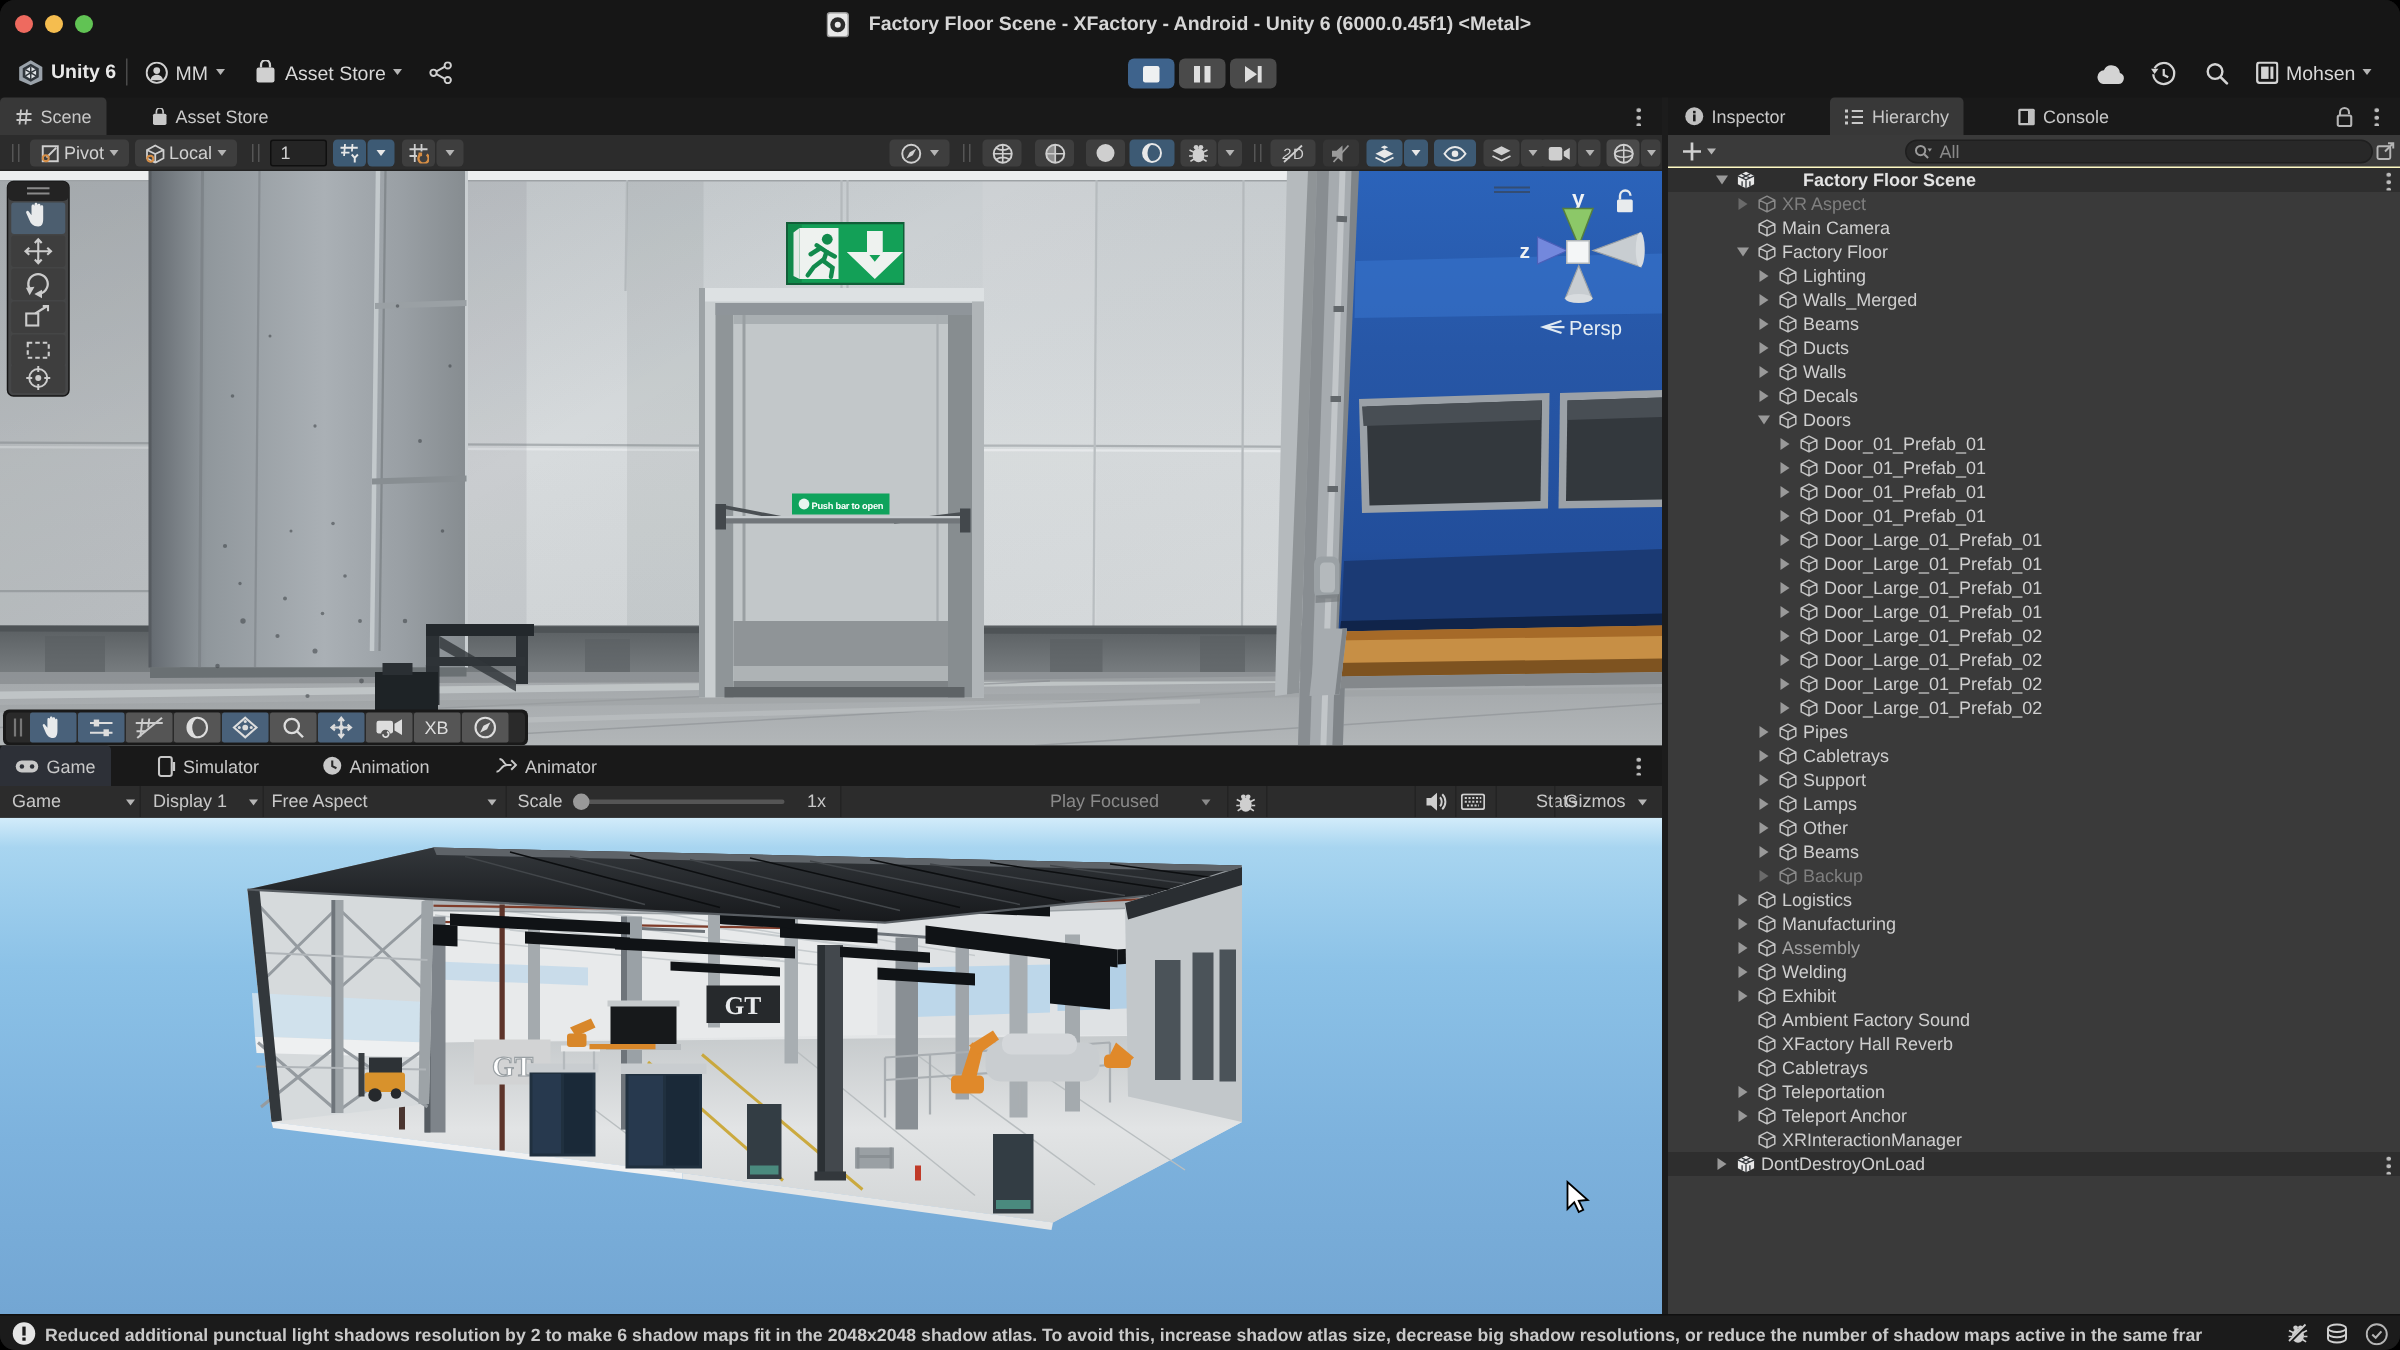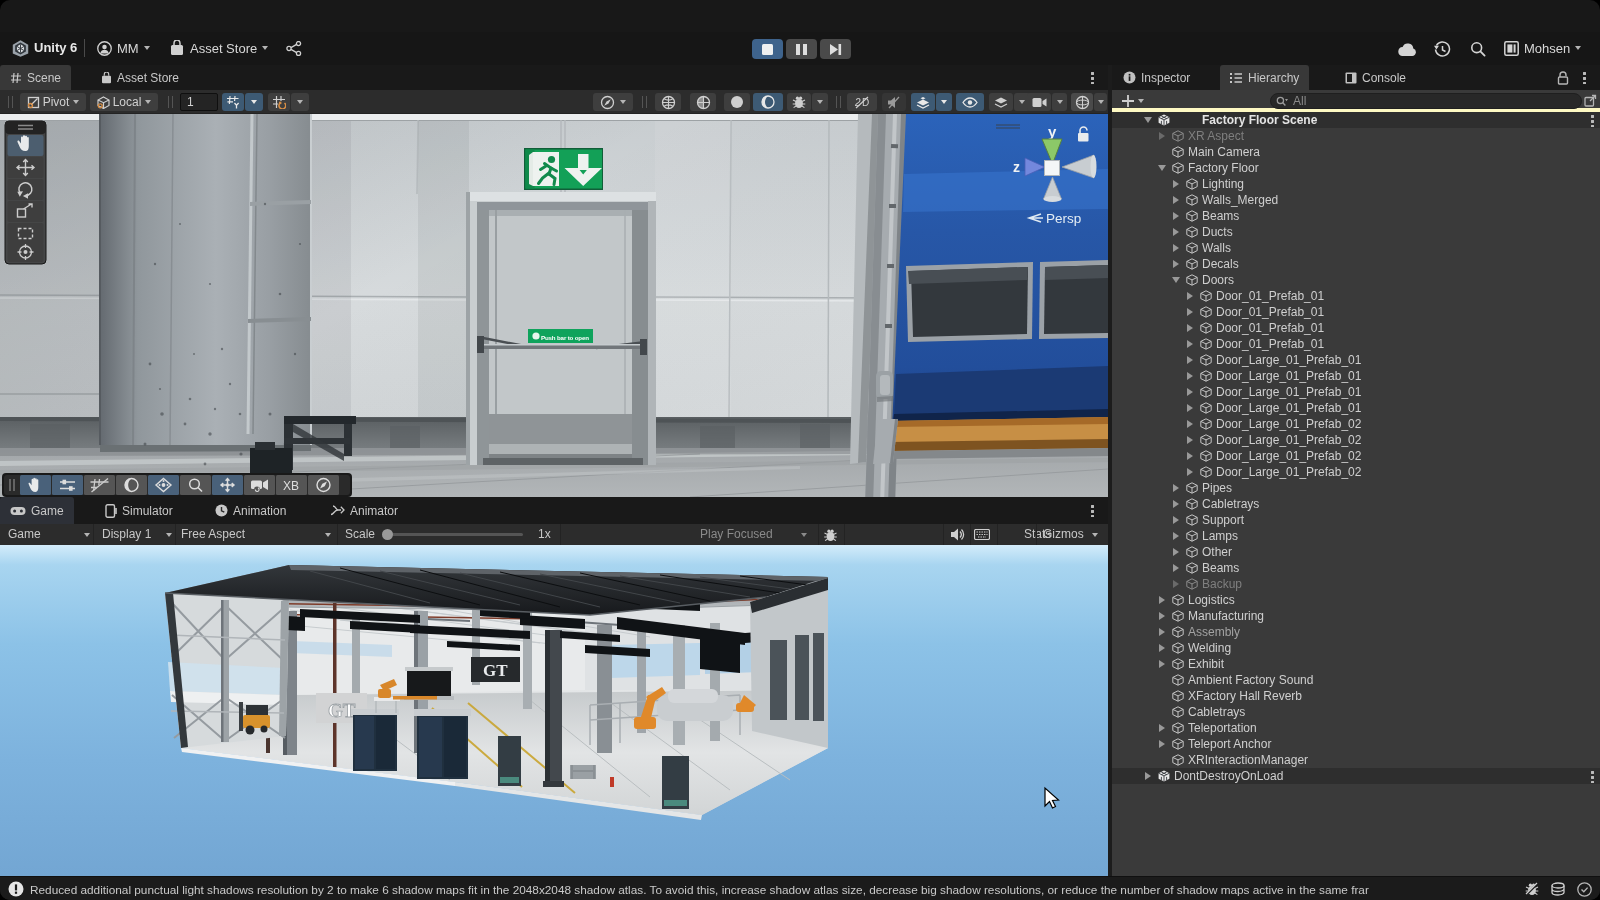--- a/index.html
+++ b/index.html
@@ -24,37 +24,48 @@
 .sbtn { position:absolute; top:3px; height:18px; background:#3e3e3e; border-radius:3px; display:flex; align-items:center; justify-content:center; color:#d0d0d0; font-size:12px; }
 .sbtn.blue { background:#3d5a74; }
 .grip { position:absolute; top:6px; width:5px; height:12px; border-left:1px solid #555; border-right:1px solid #555; }
 
 #scene { left:0; top:114px; width:1108px; height:383px; background:#cfd3d5; overflow:hidden; }
 #gametabs { left:0; top:497px; width:1108px; height:27px; background:#191919; color:#c8c8c8; font-size:12px; }
 #gamebar { left:0; top:524px; width:1108px; height:21px; background:#2c2c2c; color:#c8c8c8; font-size:12px; }
 #game { left:0; top:545px; width:1108px; height:331px; overflow:hidden; }
 
 #hier { left:1112px; top:90px; width:488px; height:786px; background:#3a3a3a; }
-#hierbar { position:absolute; left:0; top:0; width:488px; height:22px; background:#3a3a3a; border-bottom:4px solid #fef9c3; }
+#hierbar { position:absolute; left:0; top:0; width:488px; height:22px; background:#3a3a3a; border-bottom:1px solid #fef9c3; }
 #tree { position:absolute; left:0; top:22px; width:490px; font-size:12px; color:#cfcfcf; }
 .row { position:relative; height:16px; line-height:16px; white-space:nowrap; }
 .row .tri { position:absolute; top:4px; width:0; height:0; }
 .tri-r { border-left:6px solid #999; border-top:4px solid transparent; border-bottom:4px solid transparent; }
 .tri-d { border-top:6px solid #999; border-left:4px solid transparent; border-right:4px solid transparent; margin-top:1px; }
 .row .ic { position:absolute; top:2px; width:12px; height:12px; }
 .row .lbl { position:absolute; top:0; }
 
 #status { left:0; top:876px; width:1600px; height:24px; background:#1b1b1b; border-top:1px solid #101010; color:#c9c9c9; font-size:12px; }
 .dots3 { width:3px; height:13px; background:radial-gradient(circle 1.5px, #bbb 1.4px, transparent 1.6px) 0 0/3px 5px repeat-y; }
 .dd { width:0; height:0; border-top:4px solid #b5b5b5; border-left:3.5px solid transparent; border-right:3.5px solid transparent; display:inline-block; }
 </style>
 </head>
 <body>
 <div id="win">
 
+  <div id="titlebar" class="abs">
+    <div class="tl abs" style="left:10px; background:#ee6a5f;"></div>
+    <div class="tl abs" style="left:30px; background:#f5bd4f;"></div>
+    <div class="tl abs" style="left:50px; background:#61c354;"></div>
+    <div id="title" class="abs">Factory Floor Scene - XFactory - Android - Unity 6 (6000.0.45f1) &lt;Metal&gt;</div>
+    <svg class="abs" style="left:551px; top:8px;" width="15" height="17" viewBox="0 0 15 17">
+      <rect x="0.5" y="0.5" width="14" height="16" rx="2" fill="#e8e8e8" stroke="#999"></rect>
+      <circle cx="7.5" cy="8.5" r="5" fill="#2a2a2a"></circle>
+      <circle cx="7.5" cy="8.5" r="2" fill="#e8e8e8"></circle>
+    </svg>
+  </div>
 
   <div id="toolbar" class="abs">
     <svg class="abs" style="left:11px; top:7px;" width="19" height="19" viewBox="0 0 32 32">
       <polygon points="16,2 29,9.5 29,24.5 16,30 3,24.5 3,9.5" fill="#9aa2aa"></polygon>
       <polygon points="16,6 25,11 25,21 16,26 7,21 7,11" fill="#30363c"></polygon>
       <polygon points="16,9 22,12.5 22,19.5 16,23 10,19.5 10,12.5" fill="#dfe3e6"></polygon>
       <path d="M16 9 L16 23 M10 12.5 L22 19.5 M22 12.5 L10 19.5" stroke="#30363c" stroke-width="1.6" fill="none"></path>
     </svg>
     <div class="abs" style="left:34px; top:8px; font-weight:bold; color:#e8e8e8;">Unity 6</div>
     <div class="abs" style="left:84px; top:7px; width:1px; height:18px; background:#4a4a4a;"></div>
@@ -1239,21 +1250,21 @@
         </div>
       </div>
   </div>
 
   <div id="status" class="abs">
     <svg class="abs" style="left:8px; top:4px;" width="16" height="16" viewBox="0 0 16 16">
       <circle cx="8" cy="8" r="7.5" fill="#e5e5e5"></circle>
       <rect x="6.9" y="3.4" width="2.2" height="6" fill="#1b1b1b"></rect>
       <rect x="6.9" y="10.6" width="2.2" height="2.2" fill="#1b1b1b"></rect>
     </svg>
-    <div class="abs" style="left:30px; top:5.5px; width:1450px; overflow:hidden; white-space:nowrap; font-size:11.8px;">Reduced additional punctual light shadows resolution by 2 to make 6 shadow maps fit in the 2048x2048 shadow atlas. To avoid this, increase shadow atlas size, decrease big shadow resolutions, or reduce the number of shadow maps active in the same frar</div>
+    <div class="abs" style="left:30px; top:5.5px; width:1450px; overflow:hidden; white-space:nowrap; font-size:11.8px;font-weight:bold;">Reduced additional punctual light shadows resolution by 2 to make 6 shadow maps fit in the 2048x2048 shadow atlas. To avoid this, increase shadow atlas size, decrease big shadow resolutions, or reduce the number of shadow maps active in the same frar</div>
     <svg class="abs" style="left:1524px; top:5px;" width="16" height="14" viewBox="0 0 14 14">
         <ellipse cx="7" cy="8.5" rx="4" ry="4.6" fill="#cfcfcf"></ellipse>
         <circle cx="5.4" cy="3.2" r="1.6" fill="#cfcfcf"></circle>
         <circle cx="8.6" cy="3.2" r="1.6" fill="#cfcfcf"></circle>
         <path d="M1 5 L4 6.5 M13 5 L10 6.5 M0.7 9 L3 9 M13.3 9 L11 9 M1.6 12.6 L4 11 M12.4 12.6 L10 11" stroke="#cfcfcf" stroke-width="1.1"></path>
         <path d="M1 13 L13 1" stroke="#1b1b1b" stroke-width="2.4"></path>
         <path d="M1 12 L12 1" stroke="#cfcfcf" stroke-width="1.2"></path>
       </svg>
     <svg class="abs" style="left:1550px; top:5px;" width="16" height="14" viewBox="0 0 16 14">
         <ellipse cx="8" cy="3.5" rx="6" ry="2.5" fill="none" stroke="#cfcfcf" stroke-width="1.3"></ellipse>

